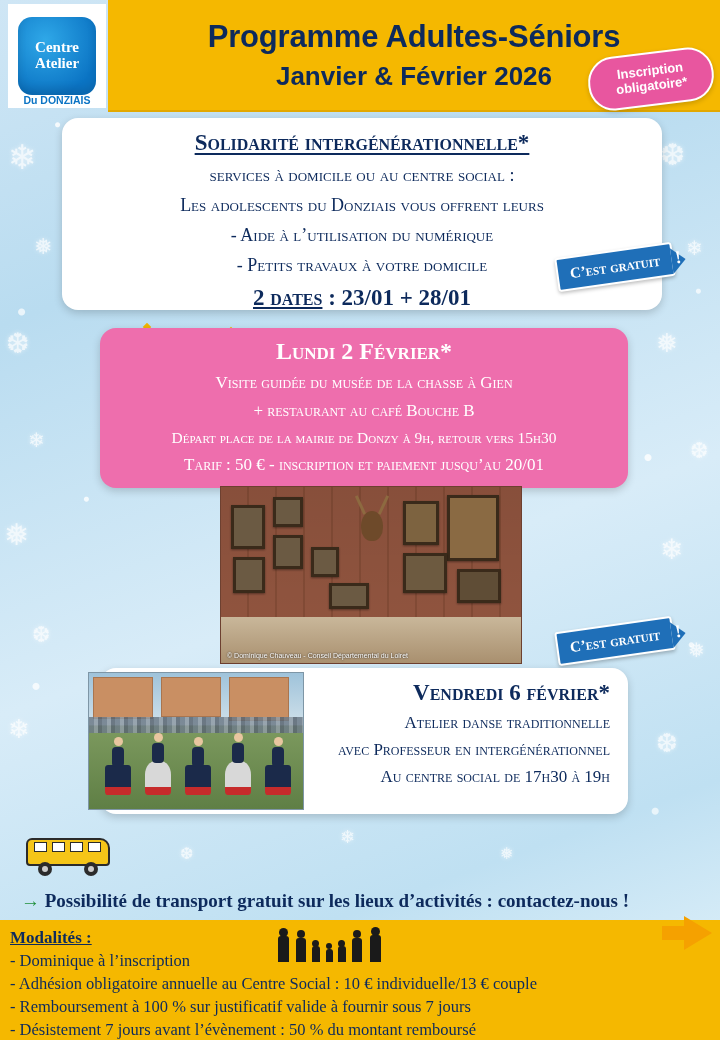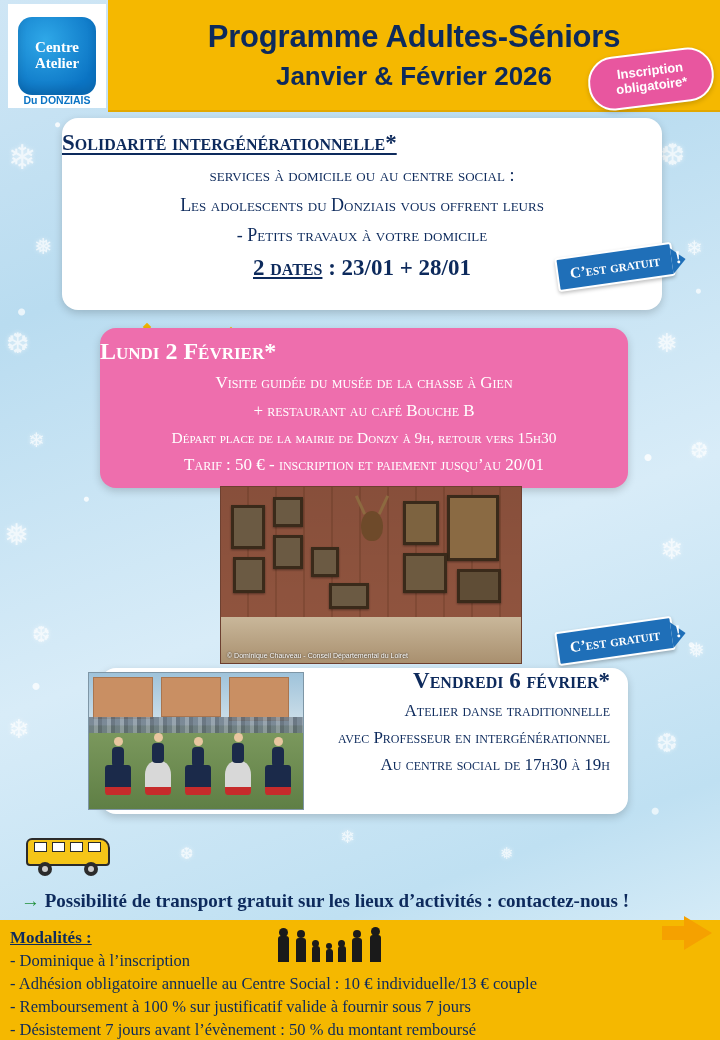--- a/index.html
+++ b/index.html
@@ -112,20 +112,21 @@
     box-shadow: 0 3px 8px rgba(0,0,0,0.18);
   }
   .card-white { background: #ffffff; }
   .card-pink { background: #ee6ead; }
 
   .card1 { left: 62px; top: 118px; width: 600px; height: 192px; }
   .card2 { left: 100px; top: 328px; width: 528px; height: 160px; }
   .card3 { left: 100px; top: 668px; width: 528px; height: 146px; }
 
   .c-title {
+    text-align: center;
     font-family: "Liberation Serif", serif;
     color: #0d2a5c;
     font-weight: bold;
   }
   .small-caps {
     font-variant: small-caps;
   }
   .c1-title {
     font-size: 23px;
     margin-top: 12px;
@@ -161,21 +162,21 @@
     font-variant: small-caps;
     color: #ffffff;
     font-size: 17px;
     margin-top: 8px;
   }
   .c2-line.sm { font-size: 15.5px; }
 
   .c3-title {
     font-size: 23px; color: #0d2a5c;
     text-align: right; padding-right: 18px;
-    margin-top: 0;
+    margin-top: 12px;
   }
   .c3-line {
     text-align: right; padding-right: 18px;
     font-family: "Liberation Serif", serif;
     font-variant: small-caps;
     color: #0d2a5c;
     font-size: 17px;
     margin-top: 7px;
   }
   .c3-line.sm { font-size: 17px; }
@@ -416,20 +417,21 @@
 
   <div class="badge-inscription">
     <span>Inscription</span>
     <span>obligatoire*</span>
   </div>
 
   <div class="card card-white card1">
     <div class="c-title small-caps c1-title">Solidarité intergénérationnelle*</div>
     <div class="c1-line">services à domicile ou au centre social :</div>
     <div class="c1-line">Les adolescents du Donziais vous offrent leurs</div>
+    <div class="c1-line">- Aide à l’utilisation du numérique</div>
     <div class="c1-line">- Petits travaux à votre domicile</div>
     <div class="c1-dates">
       <u>2 dates</u><span> : 23/01 + 28/01</span>
     </div>
 
     <div class="laptop">
       <div class="screen">
           <i>☺</i>
         </div>
       <div class="base"></div>

